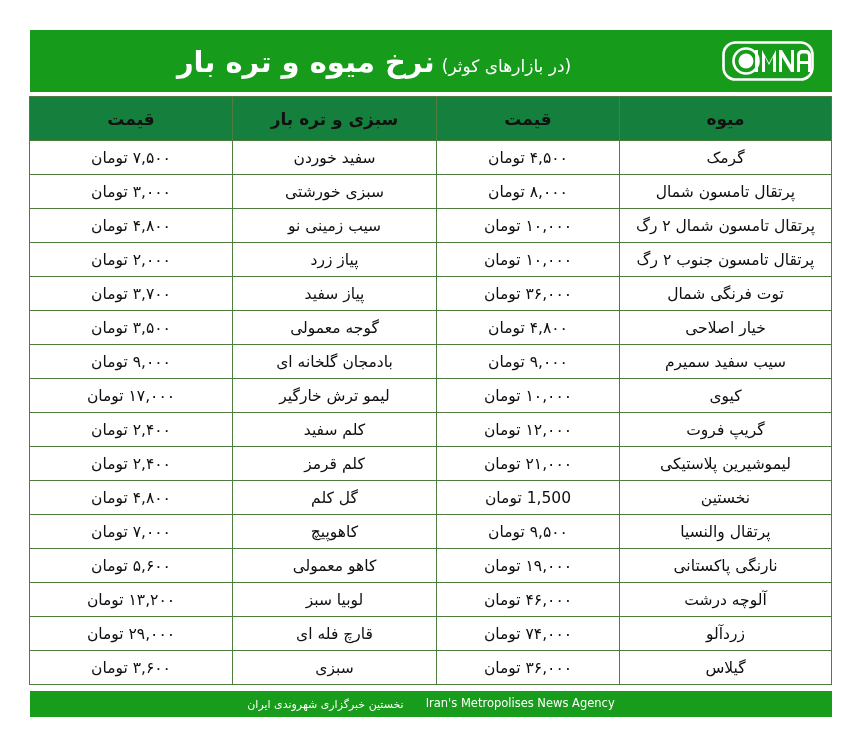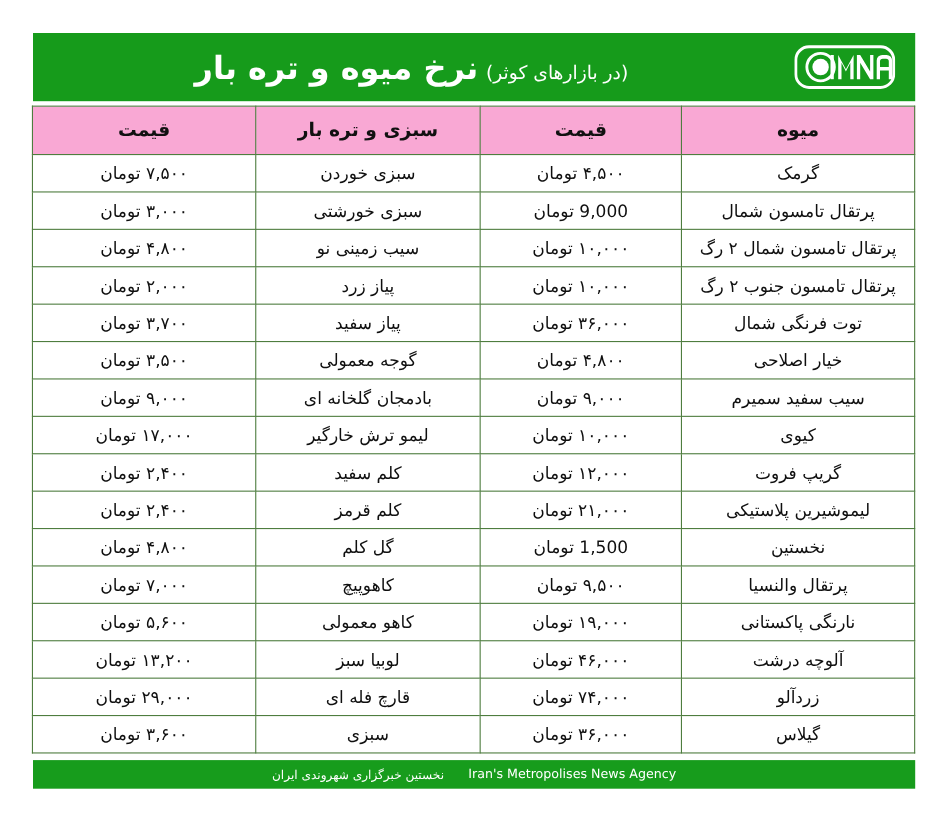--- a/index.html
+++ b/index.html
@@ -98,21 +98,21 @@
   table.price-table th,
   table.price-table td {
     border: 1px solid #4e7d3f;
     text-align: center;
     vertical-align: middle;
     padding: 0;
     box-sizing: border-box;
   }
 
   table.price-table thead th {
-    background: #f9a8d4;
+    background: #15803d;
     height: 44px;
     font-size: 17px;
     font-weight: bold;
     color: #111111;
   }
 
   table.price-table tbody td {
     height: 34px;
     font-size: 15.5px;
     color: #0f0f0f;
@@ -198,26 +198,26 @@
           <th>میوه</th>
           <th>قیمت</th>
           <th>سبزی و تره بار</th>
           <th>قیمت</th>
         </tr>
       </thead>
       <tbody id="table-body">
           <tr>
             <td class="name-cell">گرمک</td>
             <td class="price-cell">۴,۵۰۰ تومان</td>
-            <td class="name-cell">سبزی خوردن</td>
+            <td class="name-cell">سفید خوردن</td>
             <td class="price-cell">۷,۵۰۰ تومان</td>
           </tr>
           <tr>
             <td class="name-cell">پرتقال تامسون شمال</td>
-            <td class="price-cell">9,000 تومان</td>
+            <td class="price-cell">۸,۰۰۰ تومان</td>
             <td class="name-cell">سبزی خورشتی</td>
             <td class="price-cell">۳,۰۰۰ تومان</td>
           </tr>
           <tr>
             <td class="name-cell">پرتقال تامسون شمال ۲ رگ</td>
             <td class="price-cell">۱۰,۰۰۰ تومان</td>
             <td class="name-cell">سیب زمینی نو</td>
             <td class="price-cell">۴,۸۰۰ تومان</td>
           </tr>
           <tr>

